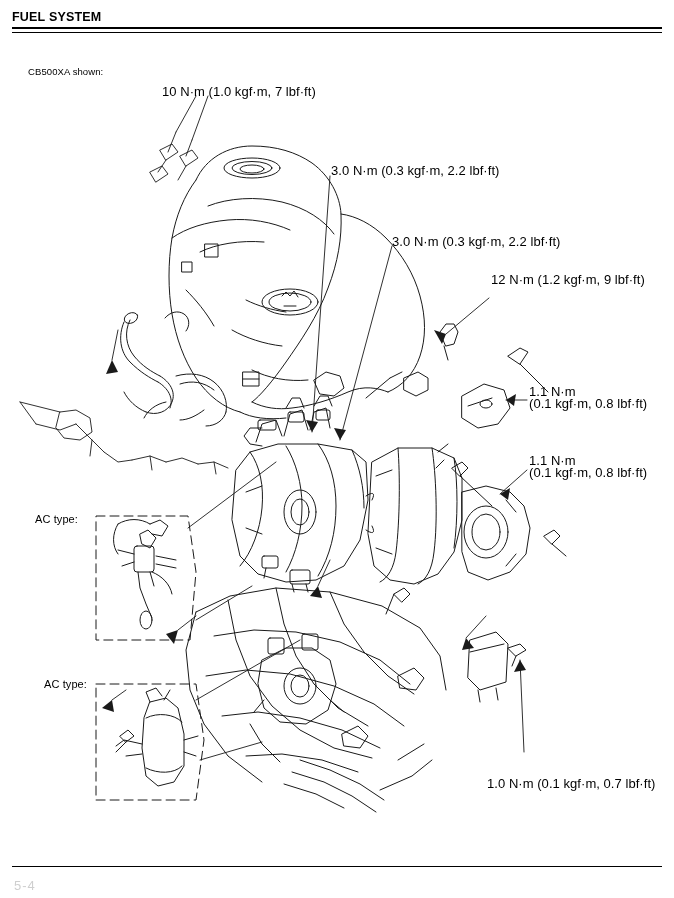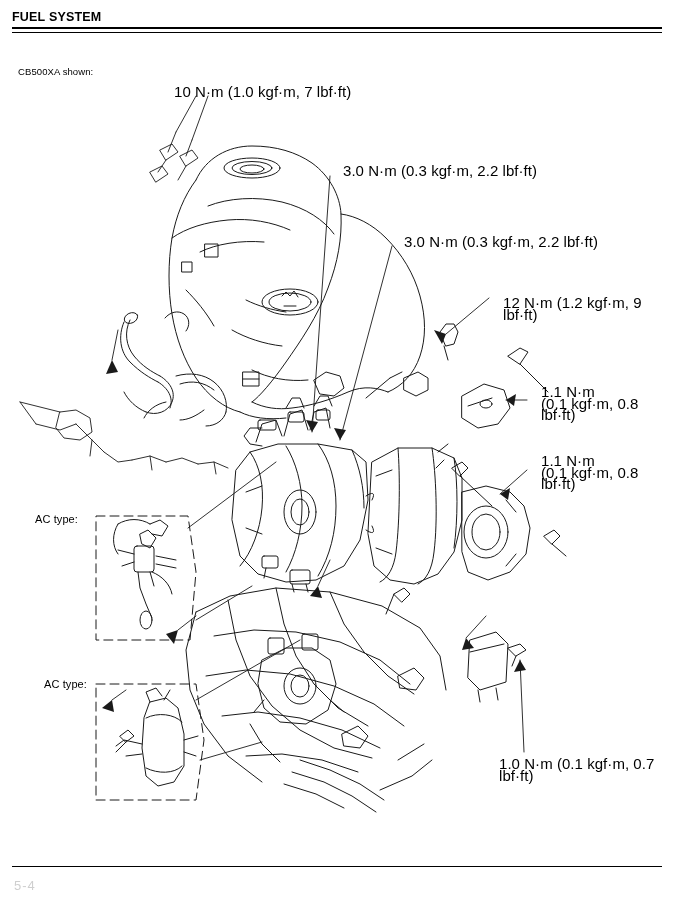--- a/index.html
+++ b/index.html
@@ -45,21 +45,21 @@
     margin-top: 6px;
     line-height: 24px;
   }
   .rule-thin {
     border-bottom: 1.3px solid #000;
     margin-top: 3px;
     width: 650px;
   }
   .shown-note {
     position: absolute;
-    left: 18px;
+    left: 28px;
     top: 66px;
     font-size: 9.5px;
     letter-spacing: 0.1px;
   }
   
   .footer-rule {
     position: absolute;
     left: 12px;
     top: 866px;
     width: 650px;
@@ -70,25 +70,24 @@
     left: 14px;
     top: 878px;
     font-size: 13px;
     color: #cfcfcf;
     letter-spacing: 1px;
   }
 
   
   .callout {
     position: absolute;
-    font-size: 15px;
+    font-size: 13px;
     line-height: 11.5px;
     white-space: pre-line;
     letter-spacing: 0.05px;
-    margin-left: 12px;
   }
   .boxlabel {
     position: absolute;
     font-size: 11px;
     letter-spacing: 0.1px;
   }
 
   
   .art {
     position: absolute;
@@ -382,26 +381,26 @@
         <path d="M198 464 L214 462 L228 468"></path>
         <path d="M214 462 L216 474"></path>
       </g>
 
     </g>
   </svg>
 
   <div class="callout" style="left:162px; top:86px;">10 N·m (1.0 kgf·m, 7 lbf·ft)</div>
   <div class="callout" style="left:331px; top:165px;">3.0 N·m (0.3 kgf·m, 2.2 lbf·ft)</div>
   <div class="callout" style="left:392px; top:236px;">3.0 N·m (0.3 kgf·m, 2.2 lbf·ft)</div>
-  <div class="callout" style="left:491px; top:297px;">12 N·m (1.2 kgf·m, 9 lbf·ft)</div>
+  <div class="callout" style="left:491px; top:274px;">12 N·m (1.2 kgf·m, 9 lbf·ft)</div>
   <div class="callout" style="left:529px; top:386px;">1.1 N·m
 (0.1 kgf·m, 0.8 lbf·ft)</div>
   <div class="callout" style="left:529px; top:455px;">1.1 N·m
 (0.1 kgf·m, 0.8 lbf·ft)</div>
-  <div class="callout" style="left:487px; top:758px;">1.0 N·m (0.1 kgf·m, 0.7 lbf·ft)</div>
+  <div class="callout" style="left:487px; top:778px;">1.0 N·m (0.1 kgf·m, 0.7 lbf·ft)</div>
 
   <div class="boxlabel" style="left:35px; top:513px;">AC type:</div>
   <div class="boxlabel" style="left:44px; top:678px;">AC type:</div>
 
   <div class="footer-rule"></div>
   <div class="footer-scrap">5-4</div>
 
 </div>
 
 </body></html>

